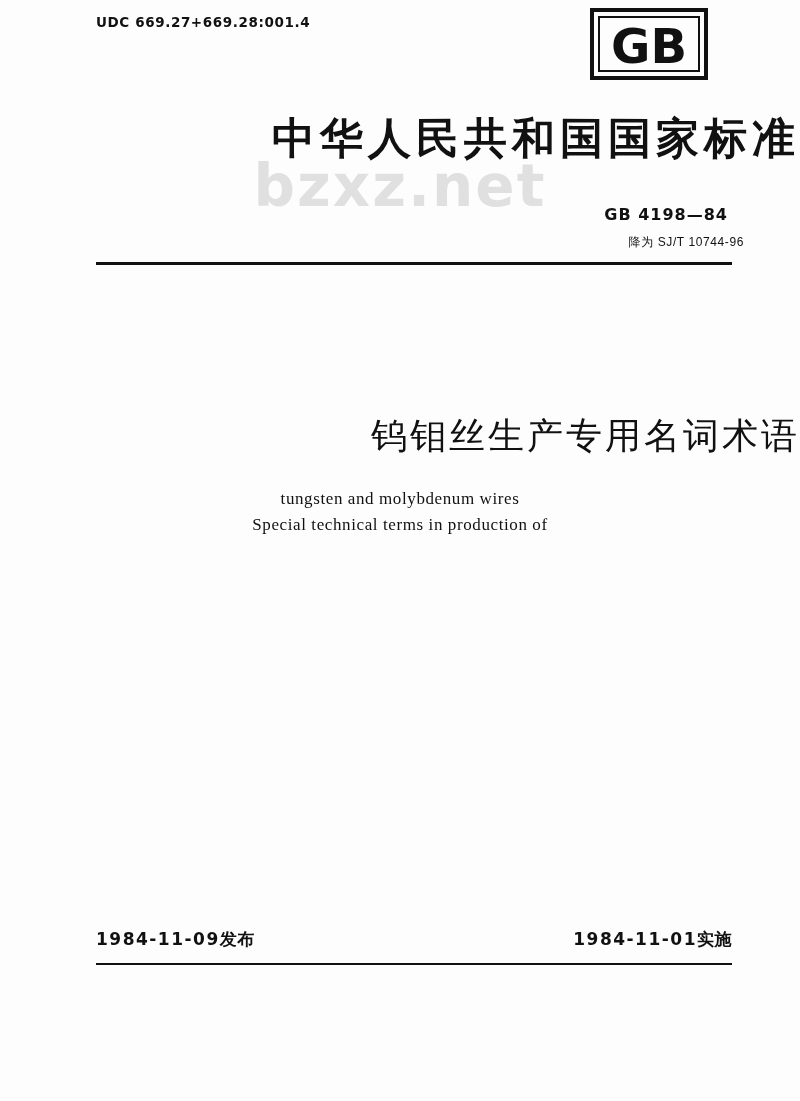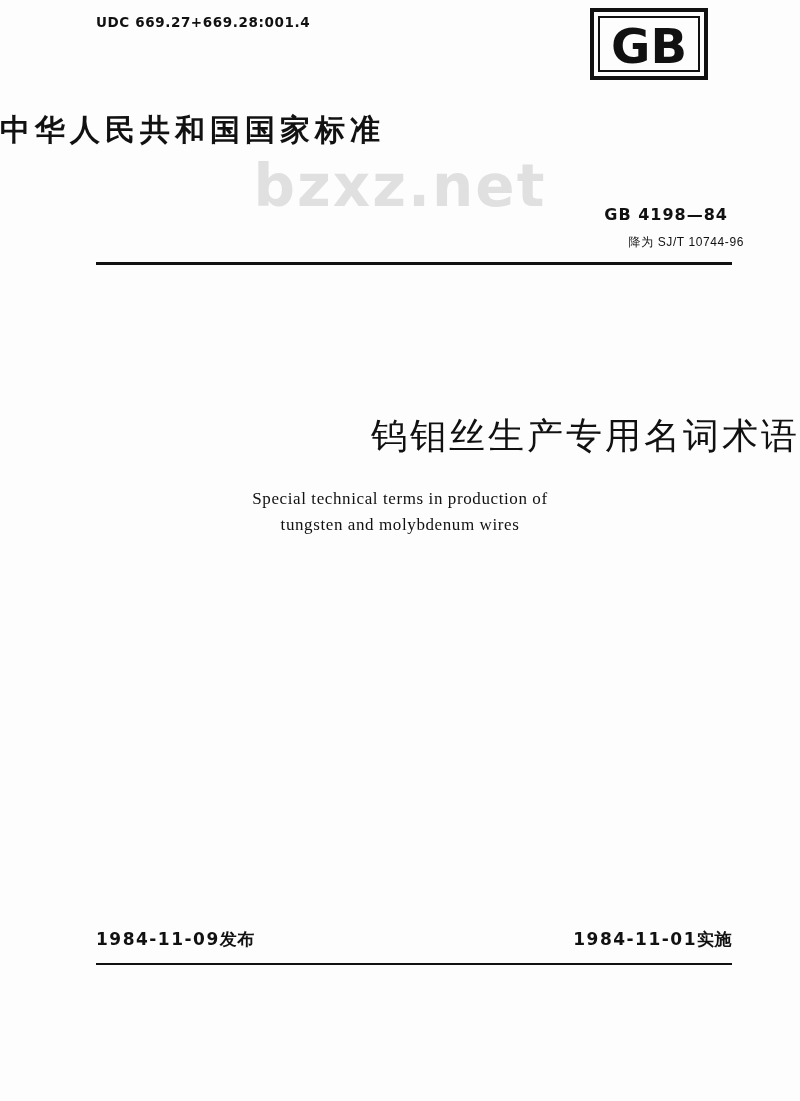--- a/index.html
+++ b/index.html
@@ -38,24 +38,24 @@
     width: 118px;
     height: 72px;
   }
 
   
   .main-title {
     position: absolute;
     top: 110px;
     left: 0;
     width: 800px;
-    text-align: left;
-    font-family: "DejaVu Sans", sans-serif;
-    font-weight: bold;
-    font-size: 30px;
+    text-align: right;
+    font-family: "DejaVu Sans", sans-serif;
+    font-weight: bold;
+    font-size: 43px;
     letter-spacing: 5px;
     color: #111;
     white-space: nowrap;
   }
 
   
   .watermark {
     position: absolute;
     top: 152px;
     left: 0;
@@ -202,22 +202,22 @@
   <div class="watermark">bzxz.net</div>
 
   <div class="std-no">GB 4198—84</div>
   <div class="std-replace">降为 SJ/T 10744-96</div>
 
   <div class="rule-top"></div>
 
   <div class="doc-title-cn">钨钼丝生产专用名词术语</div>
 
   <div class="doc-title-en">
+    <span>tungsten and molybdenum wires</span>
     <span>Special technical terms in production of</span>
-    <span>tungsten and molybdenum wires</span>
   </div>
 
   <div class="rule-bottom"></div>
 
   <div class="date-issue">
     <span>1984-11-09</span><span class="suffix">发布</span>
   </div>
 
   <div class="date-effect">
     <span>1984-11-01</span><span class="suffix">实施</span>

